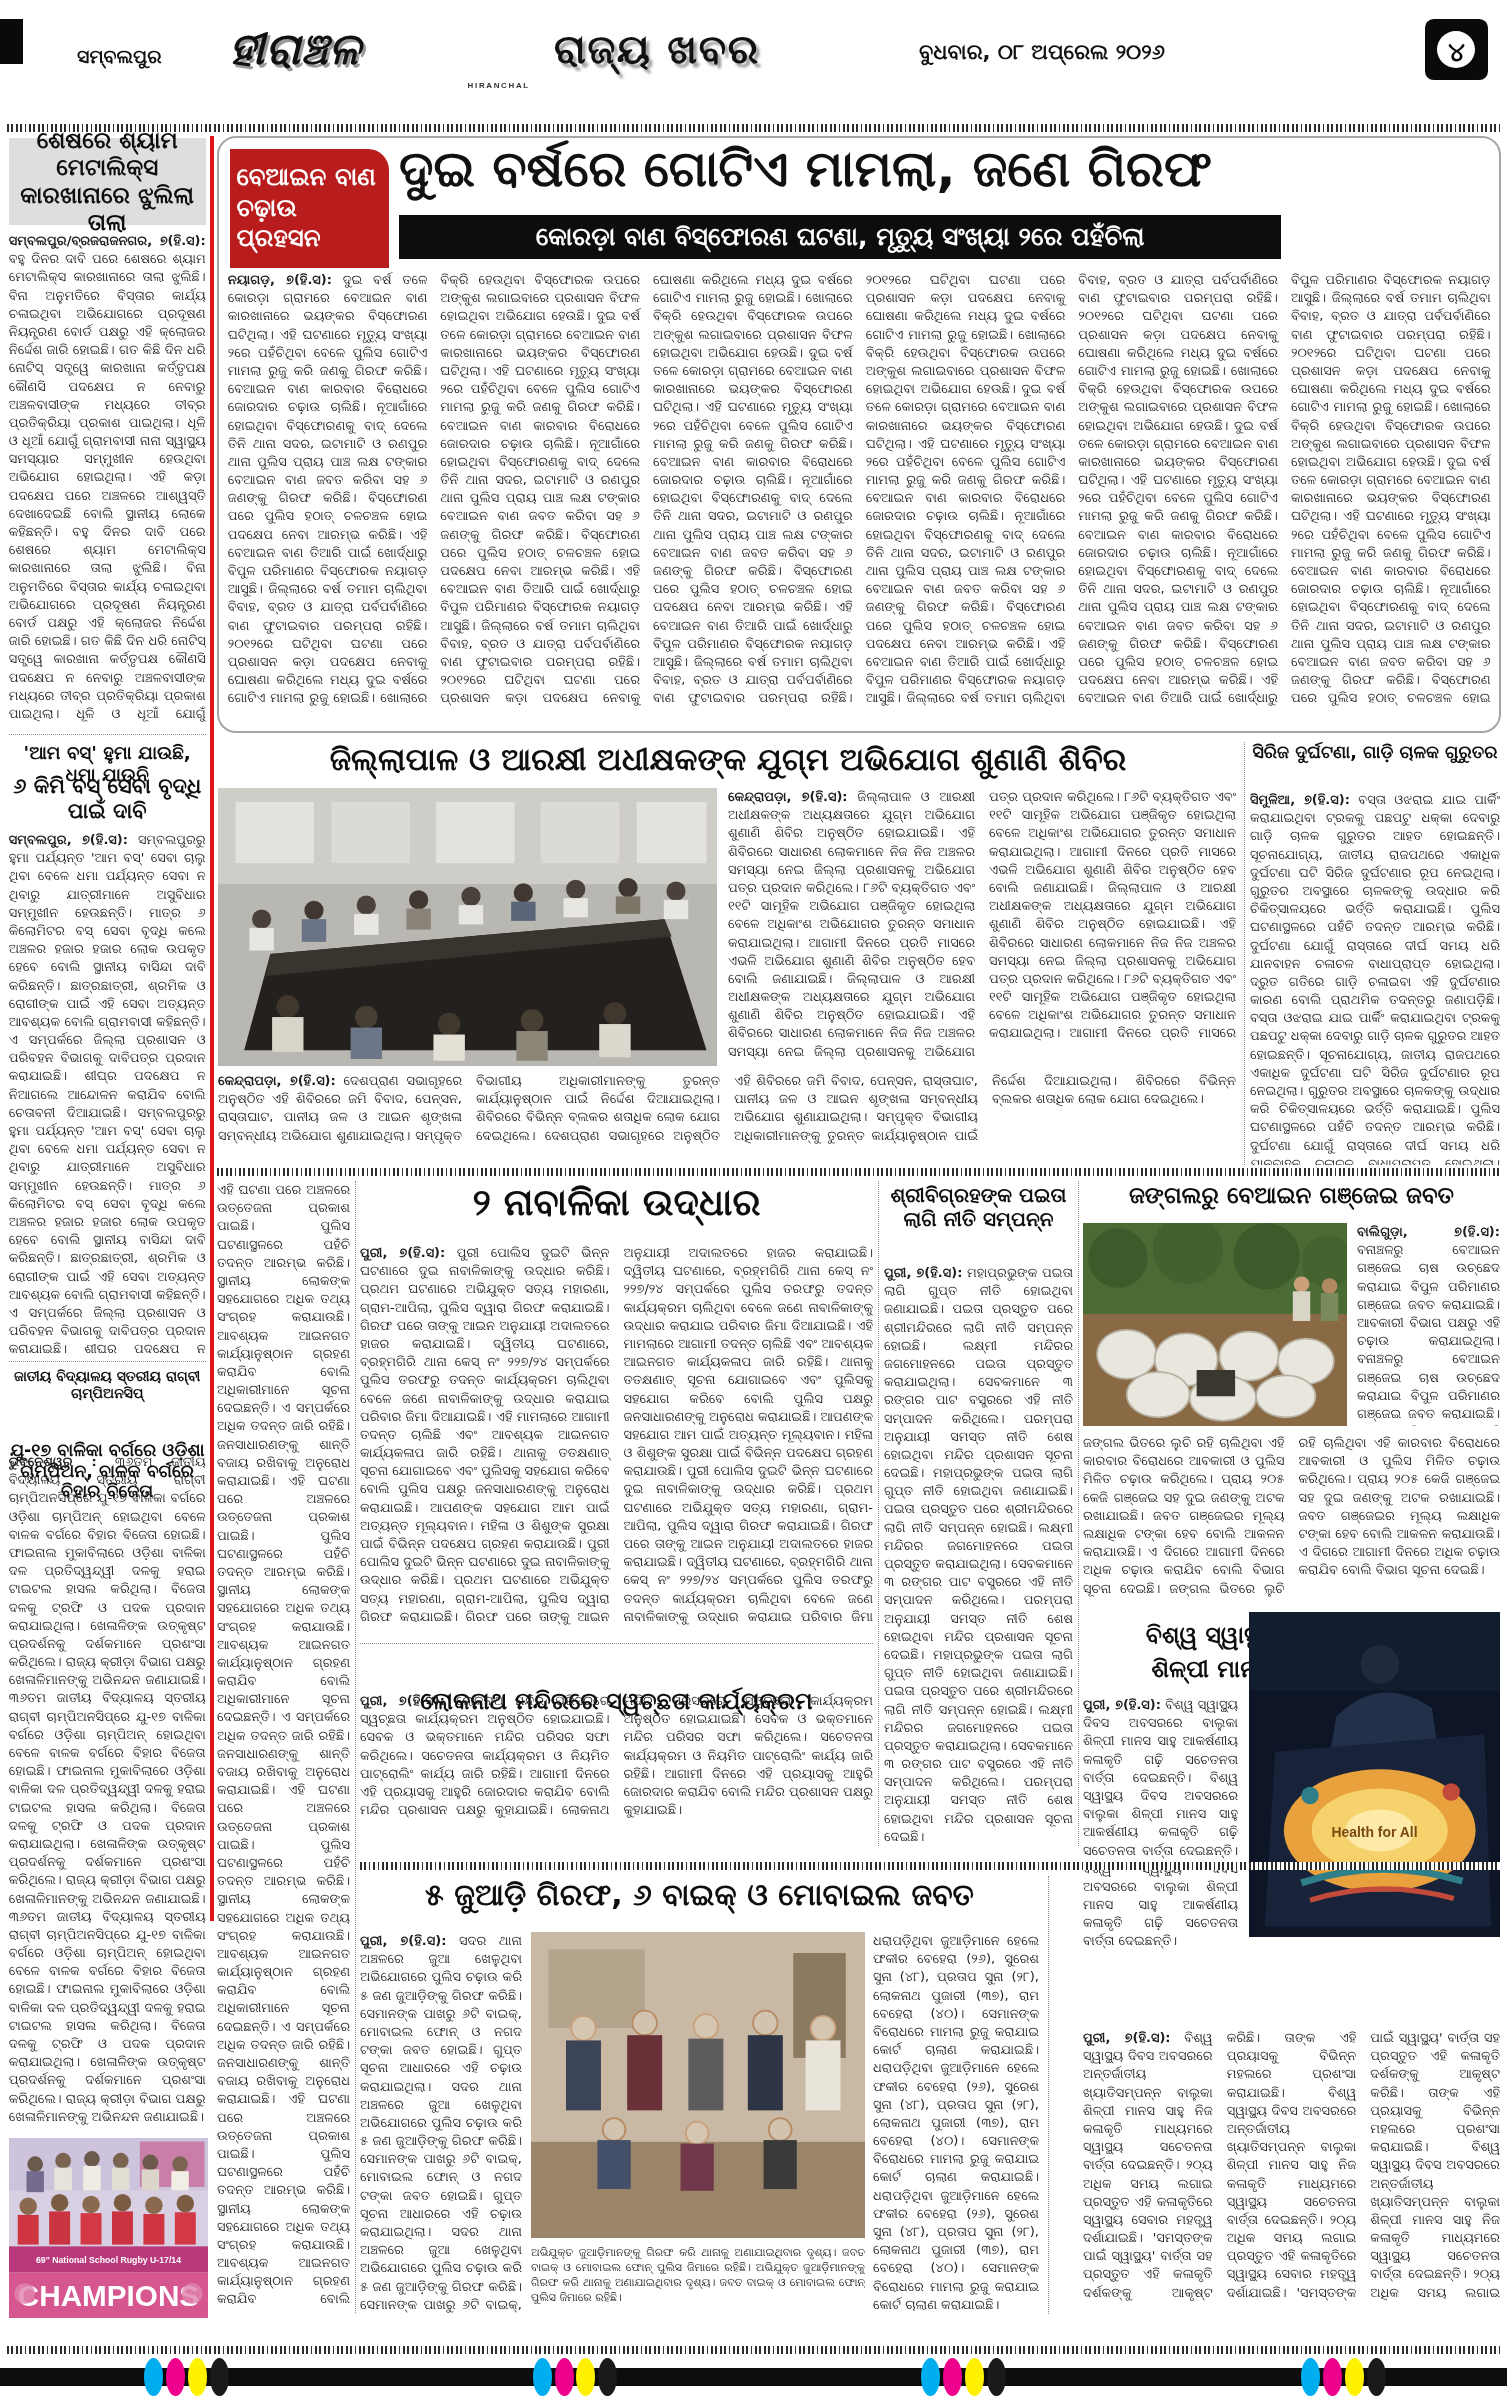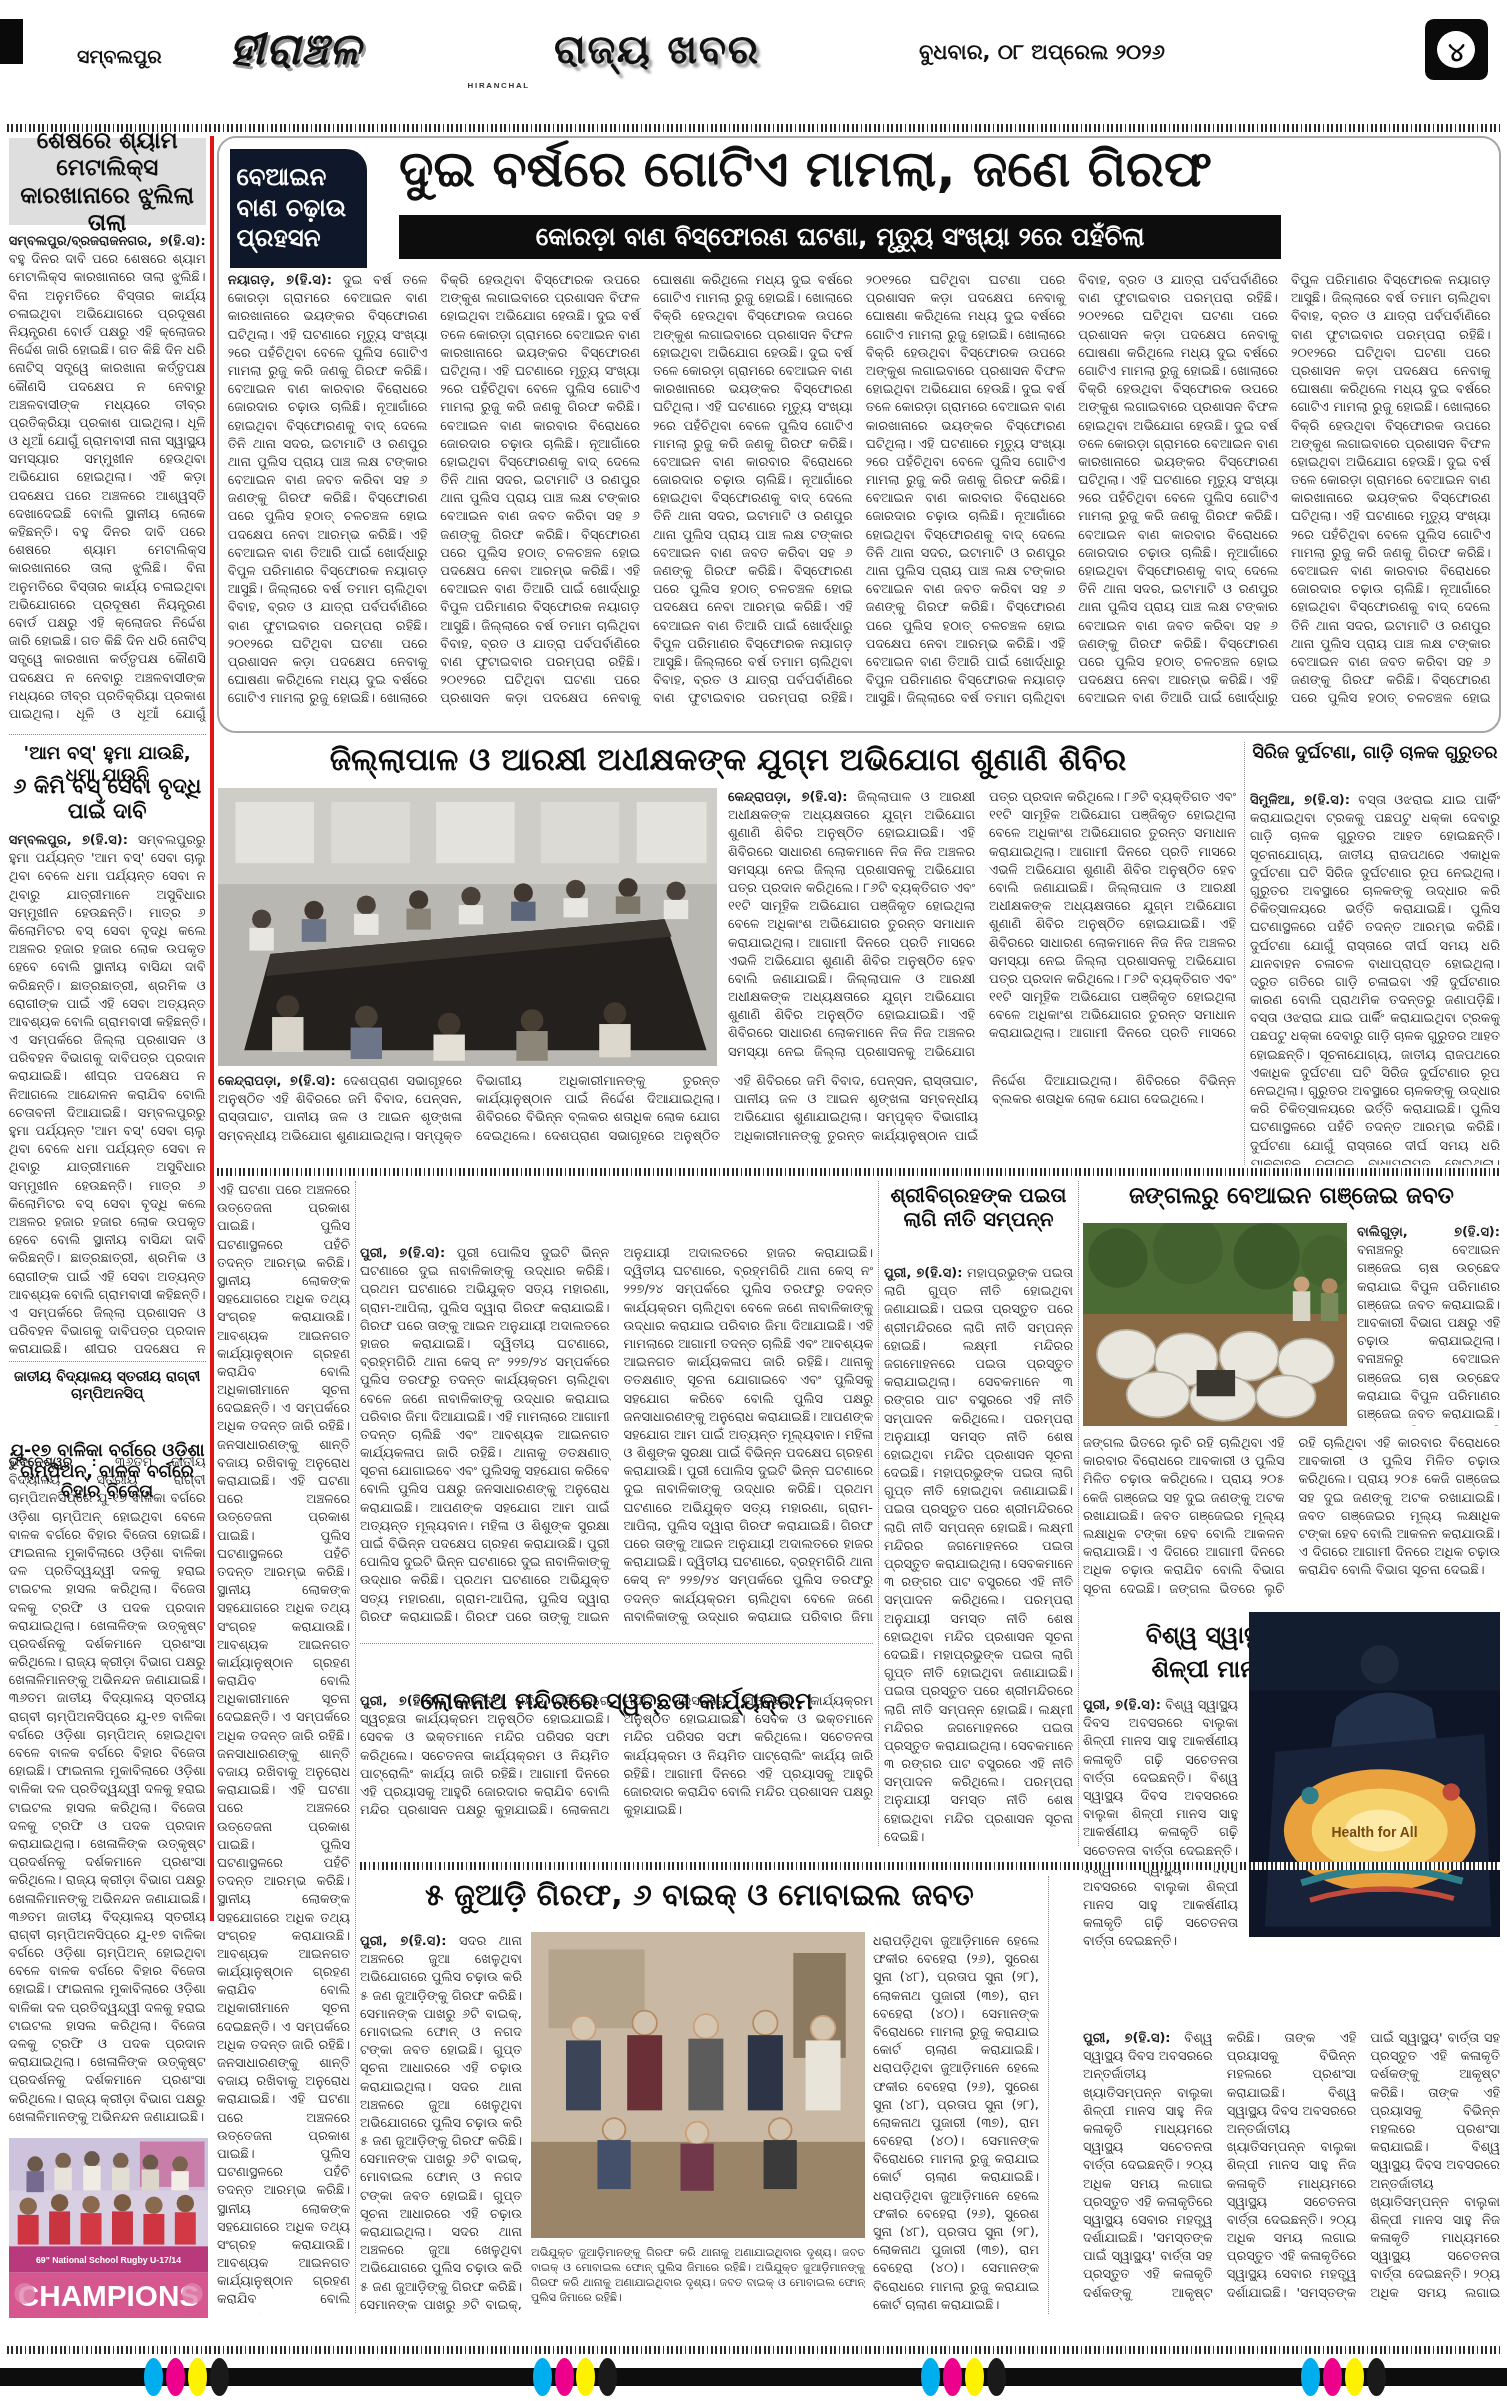--- a/index.html
+++ b/index.html
@@ -31,21 +31,21 @@
   .cols2{column-count:2;column-gap:14px;}
   .cols3{column-count:3;column-gap:14px;}
   .cols4{column-count:4;column-gap:14px;}
   .cols6{column-count:6;column-gap:13px;}
   .hl{font-weight:800;color:#0e0e0e;text-align:center;line-height:1.18;}
   
   .sb-headbox{left:8.7px;top:138px;width:197px;height:87px;background:#dedede;display:flex;align-items:center;justify-content:center;padding:3.5px;box-sizing:border-box;}
   .sb-headbox .hl{font-size:23px;}
   
   .lead-box{left:217px;top:136px;width:1284px;height:597px;border:2.6px solid #a6a6a6;border-radius:19px;box-sizing:border-box;}
-  .lead-kicker{position:absolute;left:10.5px;top:10.5px;width:137px;height:119px;background:#0f172a;color:#fff;
+  .lead-kicker{position:absolute;left:10.5px;top:10.5px;width:159px;height:119px;background:#b91c1c;color:#fff;
      display:flex;align-items:center;justify-content:center;text-align:left;font-size:24.5px;font-weight:800;line-height:1.25;border-radius:0 21px 0 0;padding:3.5px 7px;box-sizing:border-box;}
   .lead-headline{position:absolute;left:180px;top:1.7px;width:1092px;font-size:50px;font-weight:800;white-space:nowrap;}
   .lead-banner{position:absolute;left:180px;top:77px;width:882px;height:44px;background:#0d0d0d;color:#fff;
      display:flex;align-items:center;justify-content:center;font-size:25px;font-weight:700;}
   .lead-body{position:absolute;left:8.7px;top:133px;width:1263px;height:451px;}
   
   .photo{overflow:hidden;}
   .photo svg{display:block;width:100%;height:100%;}
   
   .cap{font-size:11px;line-height:1.35;text-align:justify;color:#1c1c1c;overflow:hidden;}
@@ -210,20 +210,21 @@
     <span>ବସ୍ତା ଓଝରାଇ ଯାଇ ପାର୍କିଂ କରାଯାଇଥିବା ଟ୍ରକକୁ ପଛପଟୁ ଧକ୍କା ଦେବାରୁ ଗାଡ଼ି ଚାଳକ ଗୁରୁତର ଆହତ ହୋଇଛନ୍ତି। ସୂଚନାଯୋଗ୍ୟ, ଜାତୀୟ ରାଜପଥରେ ଏକାଧିକ ଦୁର୍ଘଟଣା ଘଟି ସିରିଜ ଦୁର୍ଘଟଣାର ରୂପ ନେଇଥିଲା। ଗୁରୁତର ଅବସ୍ଥାରେ ଚାଳକଙ୍କୁ ଉଦ୍ଧାର କରି ଚିକିତ୍ସାଳୟରେ ଭର୍ତ୍ତି କରାଯାଇଛି। ପୁଲିସ ଘଟଣାସ୍ଥଳରେ ପହଁଚି ତଦନ୍ତ ଆରମ୍ଭ କରିଛି। ଦୁର୍ଘଟଣା ଯୋଗୁଁ ରାସ୍ତାରେ ଦୀର୍ଘ ସମୟ ଧରି ଯାନବାହନ ଚଳାଚଳ ବାଧାପ୍ରାପ୍ତ ହୋଇଥିଲା। ଦ୍ରୁତ ଗତିରେ ଗାଡ଼ି ଚଳାଇବା ଏହି ଦୁର୍ଘଟଣାର କାରଣ ବୋଲି ପ୍ରାଥମିକ ତଦନ୍ତରୁ ଜଣାପଡ଼ିଛି। ବସ୍ତା ଓଝରାଇ ଯାଇ ପାର୍କିଂ କରାଯାଇଥିବା ଟ୍ରକକୁ ପଛପଟୁ ଧକ୍କା ଦେବାରୁ ଗାଡ଼ି ଚାଳକ ଗୁରୁତର ଆହତ ହୋଇଛନ୍ତି। ସୂଚନାଯୋଗ୍ୟ, ଜାତୀୟ ରାଜପଥରେ ଏକାଧିକ ଦୁର୍ଘଟଣା ଘଟି ସିରିଜ ଦୁର୍ଘଟଣାର ରୂପ ନେଇଥିଲା। ଗୁରୁତର ଅବସ୍ଥାରେ ଚାଳକଙ୍କୁ ଉଦ୍ଧାର କରି ଚିକିତ୍ସାଳୟରେ ଭର୍ତ୍ତି କରାଯାଇଛି। ପୁଲିସ ଘଟଣାସ୍ଥଳରେ ପହଁଚି ତଦନ୍ତ ଆରମ୍ଭ କରିଛି। ଦୁର୍ଘଟଣା ଯୋଗୁଁ ରାସ୍ତାରେ ଦୀର୍ଘ ସମୟ ଧରି ଯାନବାହନ ଚଳାଚଳ ବାଧାପ୍ରାପ୍ତ ହୋଇଥିଲା। ଦ୍ରୁତ ଗତିରେ ଗାଡ଼ି ଚଳାଇବା ଏହି ଦୁର୍ଘଟଣାର କାରଣ ବୋଲି ପ୍ରାଥମିକ ତଦନ୍ତରୁ ଜଣାପଡ଼ିଛି।</span>
   </div>
 
   <div class="abs hatch" style="left:217px;top:1168px;width:1284px;"></div>
 
   <div class="abs body-text" style="left:217px;top:1181px;width:133px;height:1132px;">
     <span>ଏହି ଘଟଣା ପରେ ଅଞ୍ଚଳରେ ଉତ୍ତେଜନା ପ୍ରକାଶ ପାଇଛି। ପୁଲିସ ଘଟଣାସ୍ଥଳରେ ପହଁଚି ତଦନ୍ତ ଆରମ୍ଭ କରିଛି। ସ୍ଥାନୀୟ ଲୋକଙ୍କ ସହଯୋଗରେ ଅଧିକ ତଥ୍ୟ ସଂଗ୍ରହ କରାଯାଉଛି। ଆବଶ୍ୟକ ଆଇନଗତ କାର୍ଯ୍ୟାନୁଷ୍ଠାନ ଗ୍ରହଣ କରାଯିବ ବୋଲି ଅଧିକାରୀମାନେ ସୂଚନା ଦେଇଛନ୍ତି। ଏ ସମ୍ପର୍କରେ ଅଧିକ ତଦନ୍ତ ଜାରି ରହିଛି। ଜନସାଧାରଣଙ୍କୁ ଶାନ୍ତି ବଜାୟ ରଖିବାକୁ ଅନୁରୋଧ କରାଯାଇଛି। ଏହି ଘଟଣା ପରେ ଅଞ୍ଚଳରେ ଉତ୍ତେଜନା ପ୍ରକାଶ ପାଇଛି। ପୁଲିସ ଘଟଣାସ୍ଥଳରେ ପହଁଚି ତଦନ୍ତ ଆରମ୍ଭ କରିଛି। ସ୍ଥାନୀୟ ଲୋକଙ୍କ ସହଯୋଗରେ ଅଧିକ ତଥ୍ୟ ସଂଗ୍ରହ କରାଯାଉଛି। ଆବଶ୍ୟକ ଆଇନଗତ କାର୍ଯ୍ୟାନୁଷ୍ଠାନ ଗ୍ରହଣ କରାଯିବ ବୋଲି ଅଧିକାରୀମାନେ ସୂଚନା ଦେଇଛନ୍ତି। ଏ ସମ୍ପର୍କରେ ଅଧିକ ତଦନ୍ତ ଜାରି ରହିଛି। ଜନସାଧାରଣଙ୍କୁ ଶାନ୍ତି ବଜାୟ ରଖିବାକୁ ଅନୁରୋଧ କରାଯାଇଛି। ଏହି ଘଟଣା ପରେ ଅଞ୍ଚଳରେ ଉତ୍ତେଜନା ପ୍ରକାଶ ପାଇଛି। ପୁଲିସ ଘଟଣାସ୍ଥଳରେ ପହଁଚି ତଦନ୍ତ ଆରମ୍ଭ କରିଛି। ସ୍ଥାନୀୟ ଲୋକଙ୍କ ସହଯୋଗରେ ଅଧିକ ତଥ୍ୟ ସଂଗ୍ରହ କରାଯାଉଛି। ଆବଶ୍ୟକ ଆଇନଗତ କାର୍ଯ୍ୟାନୁଷ୍ଠାନ ଗ୍ରହଣ କରାଯିବ ବୋଲି ଅଧିକାରୀମାନେ ସୂଚନା ଦେଇଛନ୍ତି। ଏ ସମ୍ପର୍କରେ ଅଧିକ ତଦନ୍ତ ଜାରି ରହିଛି। ଜନସାଧାରଣଙ୍କୁ ଶାନ୍ତି ବଜାୟ ରଖିବାକୁ ଅନୁରୋଧ କରାଯାଇଛି। ଏହି ଘଟଣା ପରେ ଅଞ୍ଚଳରେ ଉତ୍ତେଜନା ପ୍ରକାଶ ପାଇଛି। ପୁଲିସ ଘଟଣାସ୍ଥଳରେ ପହଁଚି ତଦନ୍ତ ଆରମ୍ଭ କରିଛି। ସ୍ଥାନୀୟ ଲୋକଙ୍କ ସହଯୋଗରେ ଅଧିକ ତଥ୍ୟ ସଂଗ୍ରହ କରାଯାଉଛି। ଆବଶ୍ୟକ ଆଇନଗତ କାର୍ଯ୍ୟାନୁଷ୍ଠାନ ଗ୍ରହଣ କରାଯିବ ବୋଲି ଅଧିକାରୀମାନେ ସୂଚନା ଦେଇଛନ୍ତି। ଏ ସମ୍ପର୍କରେ ଅଧିକ ତଦନ୍ତ ଜାରି ରହିଛି। ଜନସାଧାରଣଙ୍କୁ ଶାନ୍ତି ବଜାୟ ରଖିବାକୁ ଅନୁରୋଧ କରାଯାଇଛି।</span>
   </div>
   <div class="abs dotted-v" style="left:355px;top:1181px;height:1132px;"></div>
 
+  <div class="abs hl" style="left:360px;top:1181px;width:513px;font-size:37px;">୨ ନାବାଳିକା ଉଦ୍ଧାର</div>
   <div class="abs body-text cols2" style="left:360px;top:1244px;width:513px;height:393px;">
     <b>ପୁରୀ, ୭(ହି.ସ):</b>
     <span>ପୁରୀ ପୋଲିସ ଦୁଇଟି ଭିନ୍ନ ଘଟଣାରେ ଦୁଇ ନାବାଳିକାଙ୍କୁ ଉଦ୍ଧାର କରିଛି। ପ୍ରଥମ ଘଟଣାରେ ଅଭିଯୁକ୍ତ ସତ୍ୟ ମହାରଣା, ଗ୍ରାମ-ଆପିଲା, ପୁଲିସ ଦ୍ୱାରା ଗିରଫ କରାଯାଇଛି। ଗିରଫ ପରେ ତାଙ୍କୁ ଆଇନ ଅନୁଯାୟୀ ଅଦାଲତରେ ହାଜର କରାଯାଇଛି। ଦ୍ୱିତୀୟ ଘଟଣାରେ, ବ୍ରହ୍ମଗିରି ଥାନା କେସ୍ ନଂ ୨୨୭/୨୪ ସମ୍ପର୍କରେ ପୁଲିସ ତରଫରୁ ତଦନ୍ତ କାର୍ଯ୍ୟକ୍ରମ ଚାଲିଥିବା ବେଳେ ଜଣେ ନାବାଳିକାଙ୍କୁ ଉଦ୍ଧାର କରାଯାଇ ପରିବାର ଜିମା ଦିଆଯାଇଛି। ଏହି ମାମଲାରେ ଆଗାମୀ ତଦନ୍ତ ଚାଲିଛି ଏବଂ ଆବଶ୍ୟକ ଆଇନଗତ କାର୍ଯ୍ୟକଳାପ ଜାରି ରହିଛି। ଥାନାକୁ ତତକ୍ଷଣାତ୍ ସୂଚନା ଯୋଗାଇବେ ଏବଂ ପୁଲିସକୁ ସହଯୋଗ କରିବେ ବୋଲି ପୁଲିସ ପକ୍ଷରୁ ଜନସାଧାରଣଙ୍କୁ ଅନୁରୋଧ କରାଯାଇଛି। ଆପଣଙ୍କ ସହଯୋଗ ଆମ ପାଇଁ ଅତ୍ୟନ୍ତ ମୂଲ୍ୟବାନ। ମହିଳା ଓ ଶିଶୁଙ୍କ ସୁରକ୍ଷା ପାଇଁ ବିଭିନ୍ନ ପଦକ୍ଷେପ ଗ୍ରହଣ କରାଯାଉଛି। ପୁରୀ ପୋଲିସ ଦୁଇଟି ଭିନ୍ନ ଘଟଣାରେ ଦୁଇ ନାବାଳିକାଙ୍କୁ ଉଦ୍ଧାର କରିଛି। ପ୍ରଥମ ଘଟଣାରେ ଅଭିଯୁକ୍ତ ସତ୍ୟ ମହାରଣା, ଗ୍ରାମ-ଆପିଲା, ପୁଲିସ ଦ୍ୱାରା ଗିରଫ କରାଯାଇଛି। ଗିରଫ ପରେ ତାଙ୍କୁ ଆଇନ ଅନୁଯାୟୀ ଅଦାଲତରେ ହାଜର କରାଯାଇଛି। ଦ୍ୱିତୀୟ ଘଟଣାରେ, ବ୍ରହ୍ମଗିରି ଥାନା କେସ୍ ନଂ ୨୨୭/୨୪ ସମ୍ପର୍କରେ ପୁଲିସ ତରଫରୁ ତଦନ୍ତ କାର୍ଯ୍ୟକ୍ରମ ଚାଲିଥିବା ବେଳେ ଜଣେ ନାବାଳିକାଙ୍କୁ ଉଦ୍ଧାର କରାଯାଇ ପରିବାର ଜିମା ଦିଆଯାଇଛି। ଏହି ମାମଲାରେ ଆଗାମୀ ତଦନ୍ତ ଚାଲିଛି ଏବଂ ଆବଶ୍ୟକ ଆଇନଗତ କାର୍ଯ୍ୟକଳାପ ଜାରି ରହିଛି। ଥାନାକୁ ତତକ୍ଷଣାତ୍ ସୂଚନା ଯୋଗାଇବେ ଏବଂ ପୁଲିସକୁ ସହଯୋଗ କରିବେ ବୋଲି ପୁଲିସ ପକ୍ଷରୁ ଜନସାଧାରଣଙ୍କୁ ଅନୁରୋଧ କରାଯାଇଛି। ଆପଣଙ୍କ ସହଯୋଗ ଆମ ପାଇଁ ଅତ୍ୟନ୍ତ ମୂଲ୍ୟବାନ। ମହିଳା ଓ ଶିଶୁଙ୍କ ସୁରକ୍ଷା ପାଇଁ ବିଭିନ୍ନ ପଦକ୍ଷେପ ଗ୍ରହଣ କରାଯାଉଛି। ପୁରୀ ପୋଲିସ ଦୁଇଟି ଭିନ୍ନ ଘଟଣାରେ ଦୁଇ ନାବାଳିକାଙ୍କୁ ଉଦ୍ଧାର କରିଛି। ପ୍ରଥମ ଘଟଣାରେ ଅଭିଯୁକ୍ତ ସତ୍ୟ ମହାରଣା, ଗ୍ରାମ-ଆପିଲା, ପୁଲିସ ଦ୍ୱାରା ଗିରଫ କରାଯାଇଛି। ଗିରଫ ପରେ ତାଙ୍କୁ ଆଇନ ଅନୁଯାୟୀ ଅଦାଲତରେ ହାଜର କରାଯାଇଛି। ଦ୍ୱିତୀୟ ଘଟଣାରେ, ବ୍ରହ୍ମଗିରି ଥାନା କେସ୍ ନଂ ୨୨୭/୨୪ ସମ୍ପର୍କରେ ପୁଲିସ ତରଫରୁ ତଦନ୍ତ କାର୍ଯ୍ୟକ୍ରମ ଚାଲିଥିବା ବେଳେ ଜଣେ ନାବାଳିକାଙ୍କୁ ଉଦ୍ଧାର କରାଯାଇ ପରିବାର ଜିମା ଦିଆଯାଇଛି। ଏହି ମାମଲାରେ ଆଗାମୀ ତଦନ୍ତ ଚାଲିଛି ଏବଂ ଆବଶ୍ୟକ ଆଇନଗତ କାର୍ଯ୍ୟକଳାପ ଜାରି ରହିଛି। ଥାନାକୁ ତତକ୍ଷଣାତ୍ ସୂଚନା ଯୋଗାଇବେ ଏବଂ ପୁଲିସକୁ ସହଯୋଗ କରିବେ ବୋଲି ପୁଲିସ ପକ୍ଷରୁ ଜନସାଧାରଣଙ୍କୁ ଅନୁରୋଧ କରାଯାଇଛି। ଆପଣଙ୍କ ସହଯୋଗ ଆମ ପାଇଁ ଅତ୍ୟନ୍ତ ମୂଲ୍ୟବାନ। ମହିଳା ଓ ଶିଶୁଙ୍କ ସୁରକ୍ଷା ପାଇଁ ବିଭିନ୍ନ ପଦକ୍ଷେପ ଗ୍ରହଣ କରାଯାଉଛି।</span>
   </div>
   <div class="abs dotted-h" style="left:360px;top:1643px;width:513px;"></div>
   <div class="abs hl" style="left:360px;top:1652px;width:513px;font-size:23.6px;margin-top:36px;">ଲୋକନାଥ ମନ୍ଦିରରେ ସ୍ୱଚ୍ଛତା କାର୍ଯ୍ୟକ୍ରମ</div>
   <div class="abs body-text cols2" style="left:360px;top:1692px;width:513px;height:154px;">
     <b>ପୁରୀ, ୭(ହି.ସ):</b>
     <span>ଲୋକନାଥ ମନ୍ଦିର ପରିସରରେ ସ୍ୱଚ୍ଛତା କାର୍ଯ୍ୟକ୍ରମ ଅନୁଷ୍ଠିତ ହୋଇଯାଇଛି। ସେବକ ଓ ଭକ୍ତମାନେ ମନ୍ଦିର ପରିସର ସଫା କରିଥିଲେ। ସଚେତନତା କାର୍ଯ୍ୟକ୍ରମ ଓ ନିୟମିତ ପାଟ୍ରୋଲିଂ କାର୍ଯ୍ୟ ଜାରି ରହିଛି। ଆଗାମୀ ଦିନରେ ଏହି ପ୍ରୟାସକୁ ଆହୁରି ଜୋରଦାର କରାଯିବ ବୋଲି ମନ୍ଦିର ପ୍ରଶାସନ ପକ୍ଷରୁ କୁହାଯାଇଛି। ଲୋକନାଥ ମନ୍ଦିର ପରିସରରେ ସ୍ୱଚ୍ଛତା କାର୍ଯ୍ୟକ୍ରମ ଅନୁଷ୍ଠିତ ହୋଇଯାଇଛି। ସେବକ ଓ ଭକ୍ତମାନେ ମନ୍ଦିର ପରିସର ସଫା କରିଥିଲେ। ସଚେତନତା କାର୍ଯ୍ୟକ୍ରମ ଓ ନିୟମିତ ପାଟ୍ରୋଲିଂ କାର୍ଯ୍ୟ ଜାରି ରହିଛି। ଆଗାମୀ ଦିନରେ ଏହି ପ୍ରୟାସକୁ ଆହୁରି ଜୋରଦାର କରାଯିବ ବୋଲି ମନ୍ଦିର ପ୍ରଶାସନ ପକ୍ଷରୁ କୁହାଯାଇଛି।</span>
   </div>

